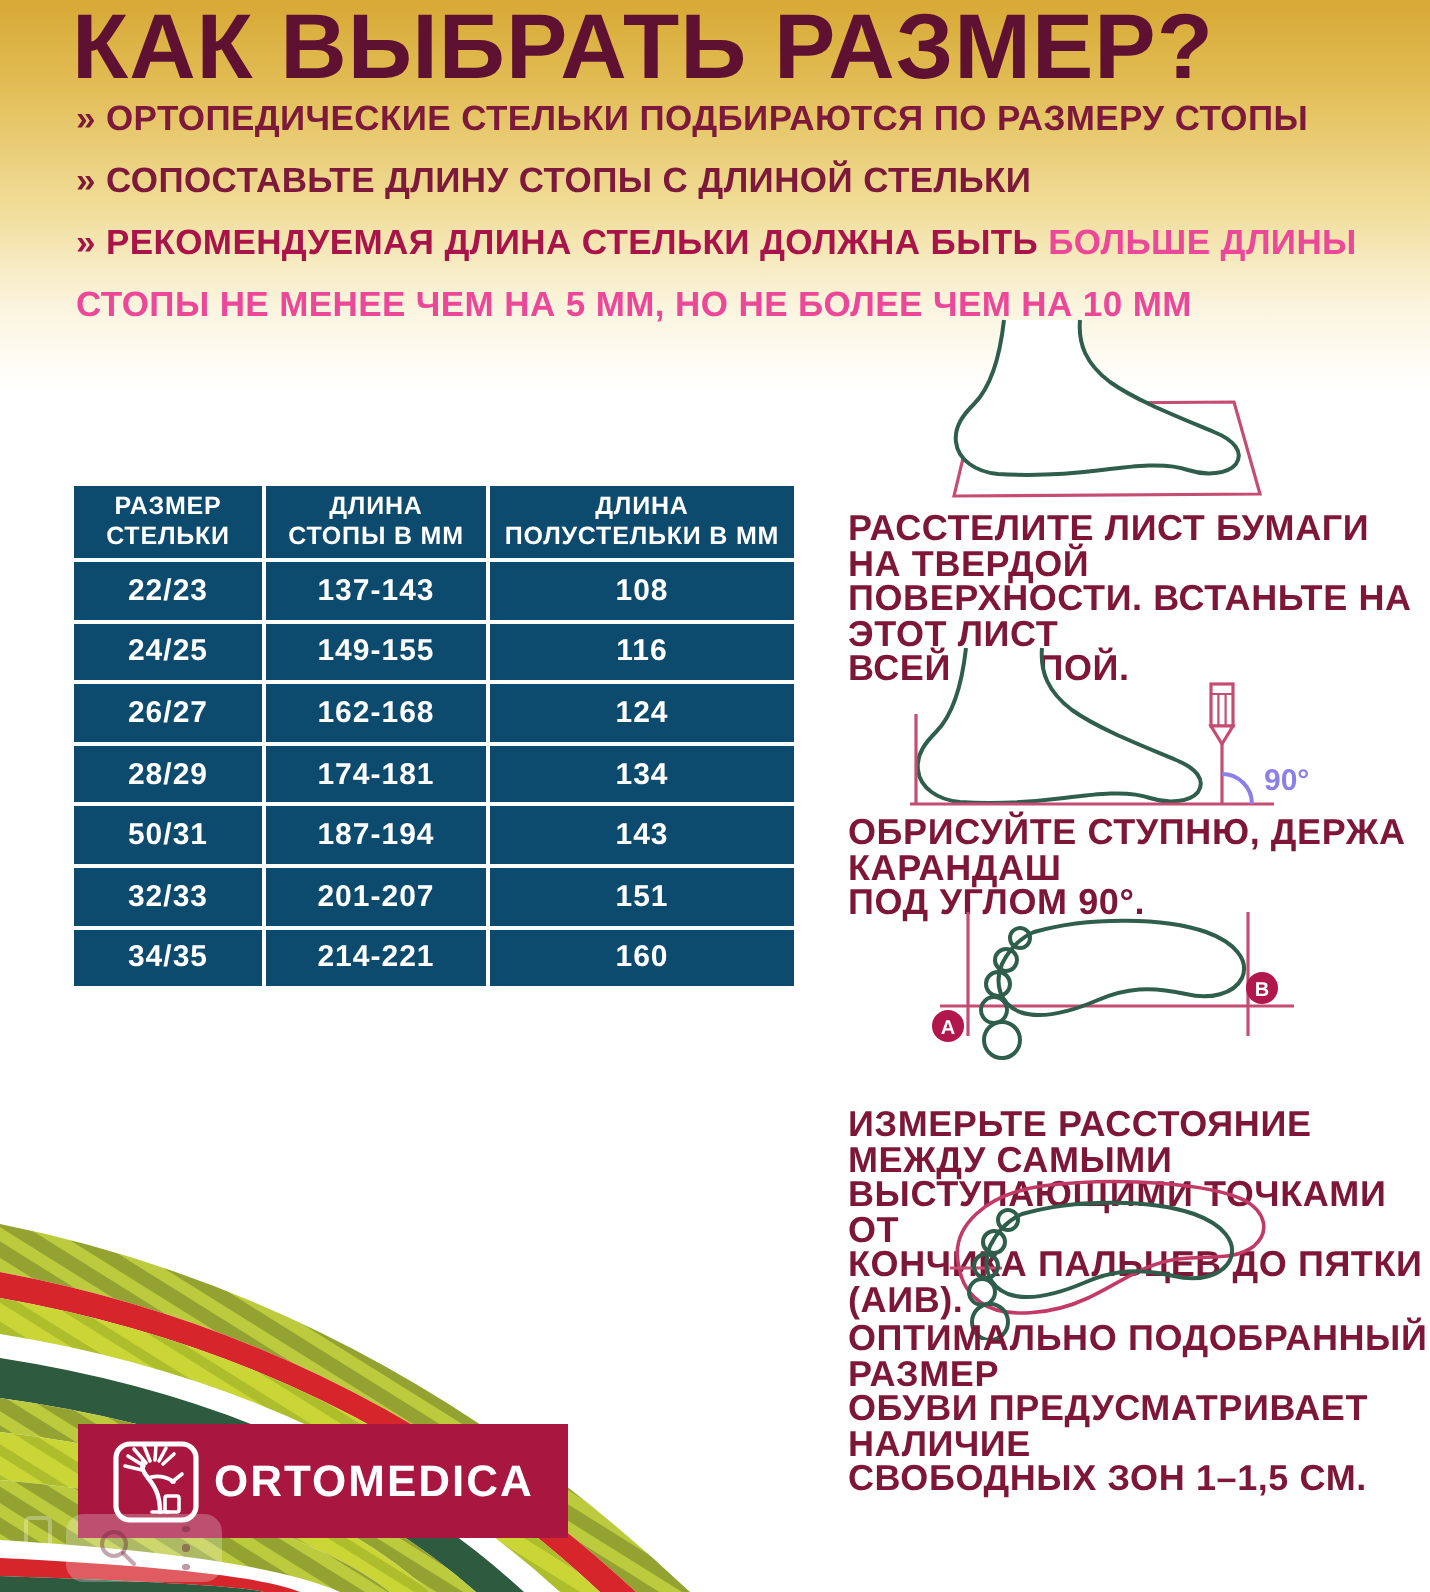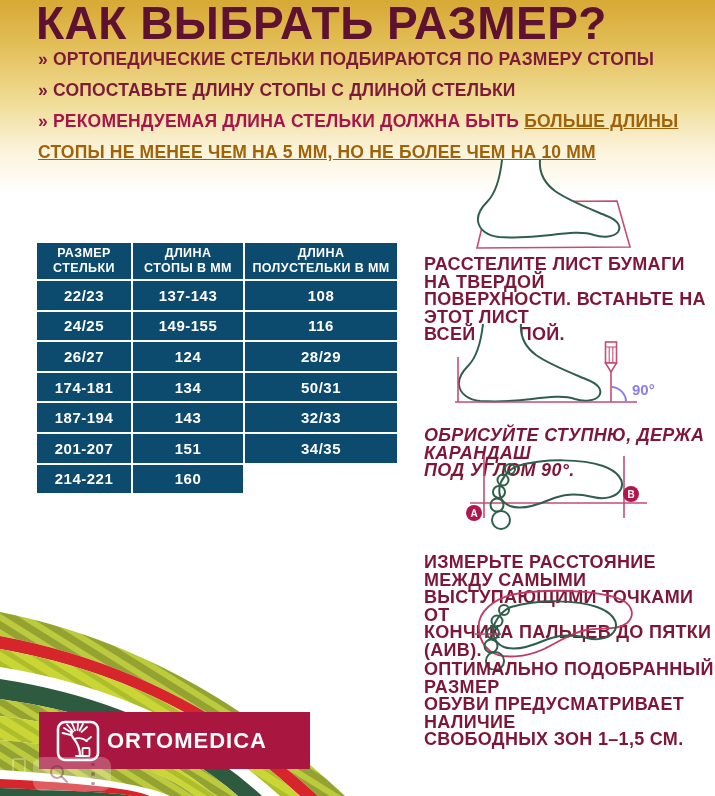--- a/index.html
+++ b/index.html
@@ -18,21 +18,21 @@
   .title{
     position:absolute;left:36px;top:-4px;
     font-size:46px;font-weight:800;letter-spacing:.5px;
     color:#5e1130;white-space:nowrap;
   }
   .bullets{position:absolute;left:38px;top:44px;width:660px;}
   .bullets p{margin:0;font-size:17.5px;font-weight:700;line-height:31px;
     letter-spacing:.2px;white-space:pre-line;}
   .b12{color:#7d1a3c;}
   .b3{color:#a8134a;}
-  .b3 strong{color:#a16207;font-weight:800;text-decoration:underline;}
+  .b3 strong{color:#ec4899;font-weight:800;}
   
   .size-table{
     position:absolute;left:37px;top:243px;width:356px;
     display:grid;grid-template-columns:94px 110px 152px;
     grid-template-rows:36px repeat(7,28.6px);
     gap:2px;background:#ffffff;
   }
   .size-table .cell{
     background:#0c4a6e;color:#ffffff;display:flex;
     align-items:center;justify-content:center;text-align:center;
@@ -43,21 +43,21 @@
   
   .illu{position:absolute;}
   .cap{
     position:absolute;left:424px;width:292px;
     font-size:18px;font-weight:700;line-height:17.5px;
     letter-spacing:.3px;color:#7e1637;white-space:pre-line;
   }
   
   .waves{position:absolute;left:0;top:590px;width:715px;height:206px;}
   .logo-plate{
-    position:absolute;left:39px;top:712px;width:271px;height:57px;
+    position:absolute;left:39px;top:712px;width:245px;height:57px;
     background:#a9163f;display:flex;align-items:center;
   }
   .logo-icon{position:absolute;left:17px;top:8px;}
   .logo-text{
     position:absolute;left:68px;top:0;height:57px;display:flex;align-items:center;
     color:#ffffff;font-size:22px;font-weight:700;letter-spacing:1px;white-space:nowrap;
   }
   
   .viewer-overlay{
     position:absolute;left:33px;top:757px;width:78px;height:34px;
@@ -99,20 +99,21 @@
 
     <div class="cell td">22/23</div>
     <div class="cell td">137-143</div>
     <div class="cell td">108</div>
 
     <div class="cell td">24/25</div>
     <div class="cell td">149-155</div>
     <div class="cell td">116</div>
 
     <div class="cell td">26/27</div>
+    <div class="cell td">162-168</div>
     <div class="cell td">124</div>
 
     <div class="cell td">28/29</div>
     <div class="cell td">174-181</div>
     <div class="cell td">134</div>
 
     <div class="cell td">50/31</div>
     <div class="cell td">187-194</div>
     <div class="cell td">143</div>
 
@@ -145,21 +146,21 @@
     <path d="M3,57 V102" stroke="#c64d72" stroke-width="1.6"></path>
     <path d="M156,72 V102" stroke="#c64d72" stroke-width="1.6"></path>
     <path d="M171,102 A15,15 0 0 0 156,87" fill="none" stroke="#8b7fe8" stroke-width="2"></path>
     <g>
       <rect x="150.5" y="42" width="11" height="21" fill="#ffffff" stroke="#c64d72" stroke-width="1.6"></rect>
       <path d="M150.5,47 H161.5 M154.2,47 V63 M157.8,47 V63" stroke="#c64d72" stroke-width="1.1" fill="none"></path>
       <polygon points="150.5,63 161.5,63 156,72" fill="#ffffff" stroke="#c64d72" stroke-width="1.6"></polygon>
     </g>
     <text x="177" y="95" font-size="15" font-weight="700" fill="#8b7fe8">90°</text>
   </svg>
-  <div class="cap" style="top:427px;font-style:italic;">ОБРИСУЙТЕ СТУПНЮ, ДЕРЖА КАРАНДАШ
+  <div class="cap" style="top:408px;">ОБРИСУЙТЕ СТУПНЮ, ДЕРЖА КАРАНДАШ
 ПОД УГЛОМ 90°.</div>
 
   <svg class="illu" style="left:455px;top:450px;" width="240" height="80" viewBox="0 0 240 80">
     <path d="M15,53 H192" stroke="#c64d72" stroke-width="1.6"></path>
     <path d="M29,6 V68" stroke="#c64d72" stroke-width="1.6"></path>
     <path d="M169,6 V68" stroke="#c64d72" stroke-width="1.6"></path>
     <g fill="none" stroke="#2f5f4c" stroke-width="2">
       <path d="M62,16 C90,8 128,9 148,16 C162,21 170,30 166,39 C162,47 150,50 138,47
                C120,43 108,44 94,50 C80,56 66,60 55,56 C45,52 42,42 46,32 C50,24 55,19 62,16 Z"></path>
       <circle cx="55" cy="19" r="5"></circle>

